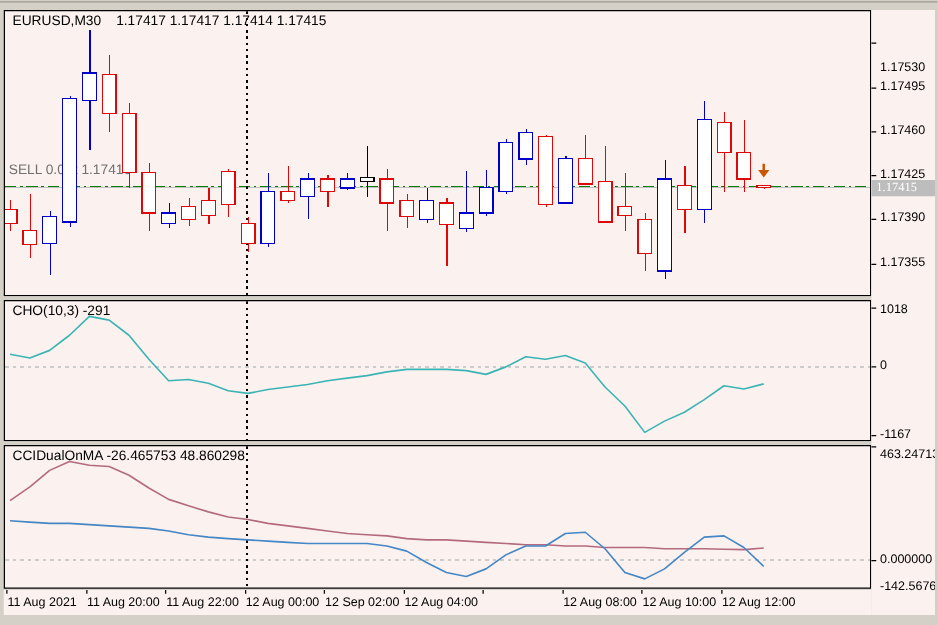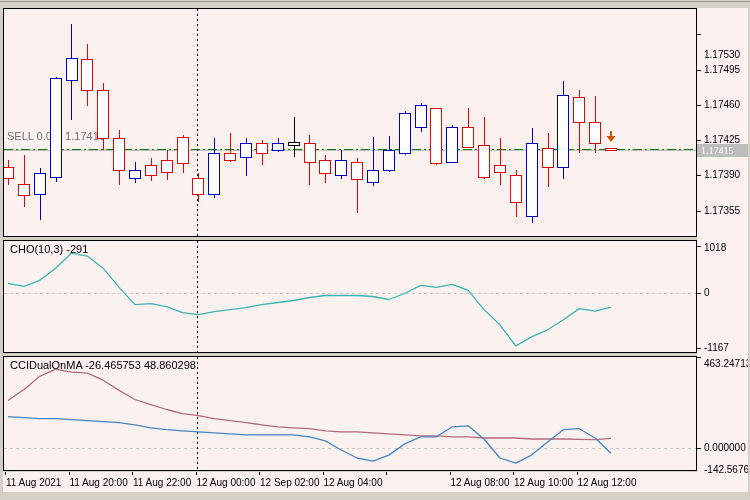--- a/index.html
+++ b/index.html
@@ -29,20 +29,23 @@
   .ttick{position:absolute;top:0;width:1px;height:3px;background:#000;}
   .tlab{position:absolute;top:5px;font-size:10px;color:#000;white-space:nowrap;}
 </style>
 </head>
 <body>
 
 <div class="terminal">
   <div class="edge-top"></div>
 
   <div class="panel" id="panel-main">
+    <div class="chart-header">
+      <span class="sym">EURUSD,M30</span><span>1.17417 1.17417 1.17414 1.17415</span>
+    </div>
     <span class="sell-label" id="sell-left">SELL 0.0</span>
     <span class="sell-label" id="sell-right">t 1.17416</span>
     <svg id="svg-main" width="692" height="227">
         <line x1="0" x2="692" y1="141.24444444444595" y2="141.24444444444595" stroke="#C0C0C0" stroke-width="1" shape-rendering="crispEdges"></line>
         <line x1="0" x2="692" y1="140.2355555555505" y2="140.2355555555505" stroke="#008000" stroke-width="1" stroke-dasharray="9 3 2 3" shape-rendering="crispEdges"></line>
         <line x1="193.5" x2="193.5" y1="0" y2="227" stroke="#000000" stroke-width="1" stroke-dasharray="2 3" shape-rendering="crispEdges"></line>
         <g>
           <line x1="4.5" x2="4.5" y1="151.3" y2="175.5" stroke="#DD0808" stroke-width="1" shape-rendering="crispEdges"></line>
           <rect x="-1.5" y="158.4" width="11" height="11.1" fill="#FFFFFF" stroke="#DD0808" stroke-width="1" shape-rendering="crispEdges"></rect>
           <line x1="20.368000000000002" x2="20.368000000000002" y1="146.3" y2="197.7" stroke="#DD0808" stroke-width="1" shape-rendering="crispEdges"></line>

